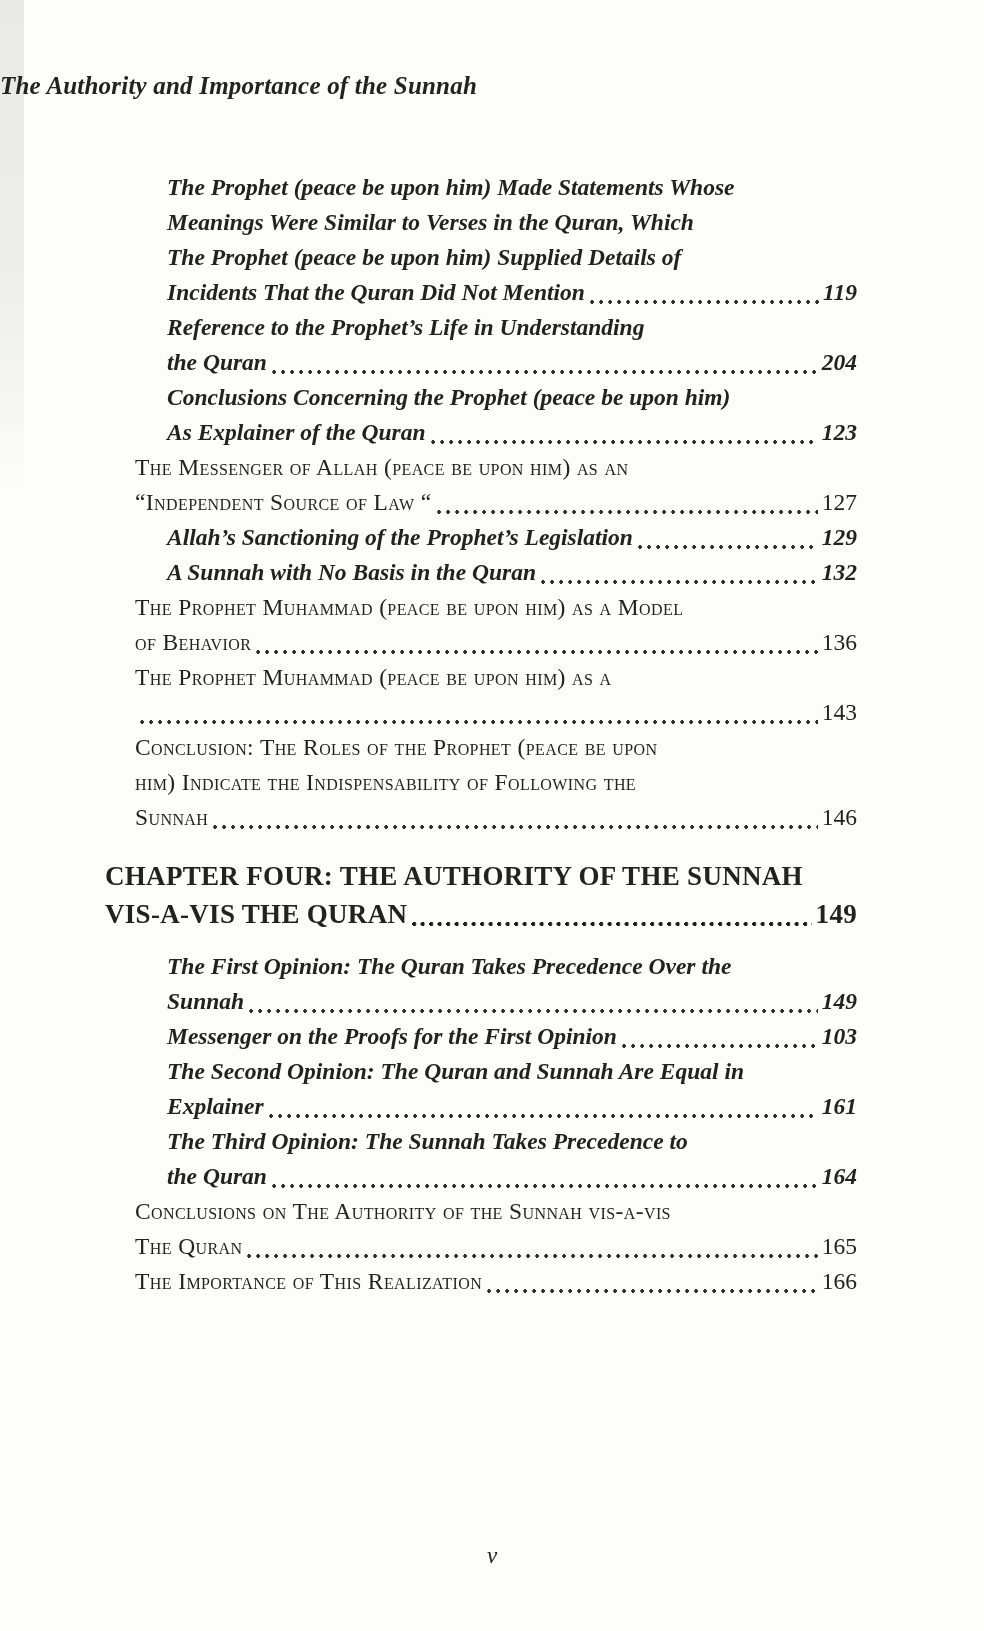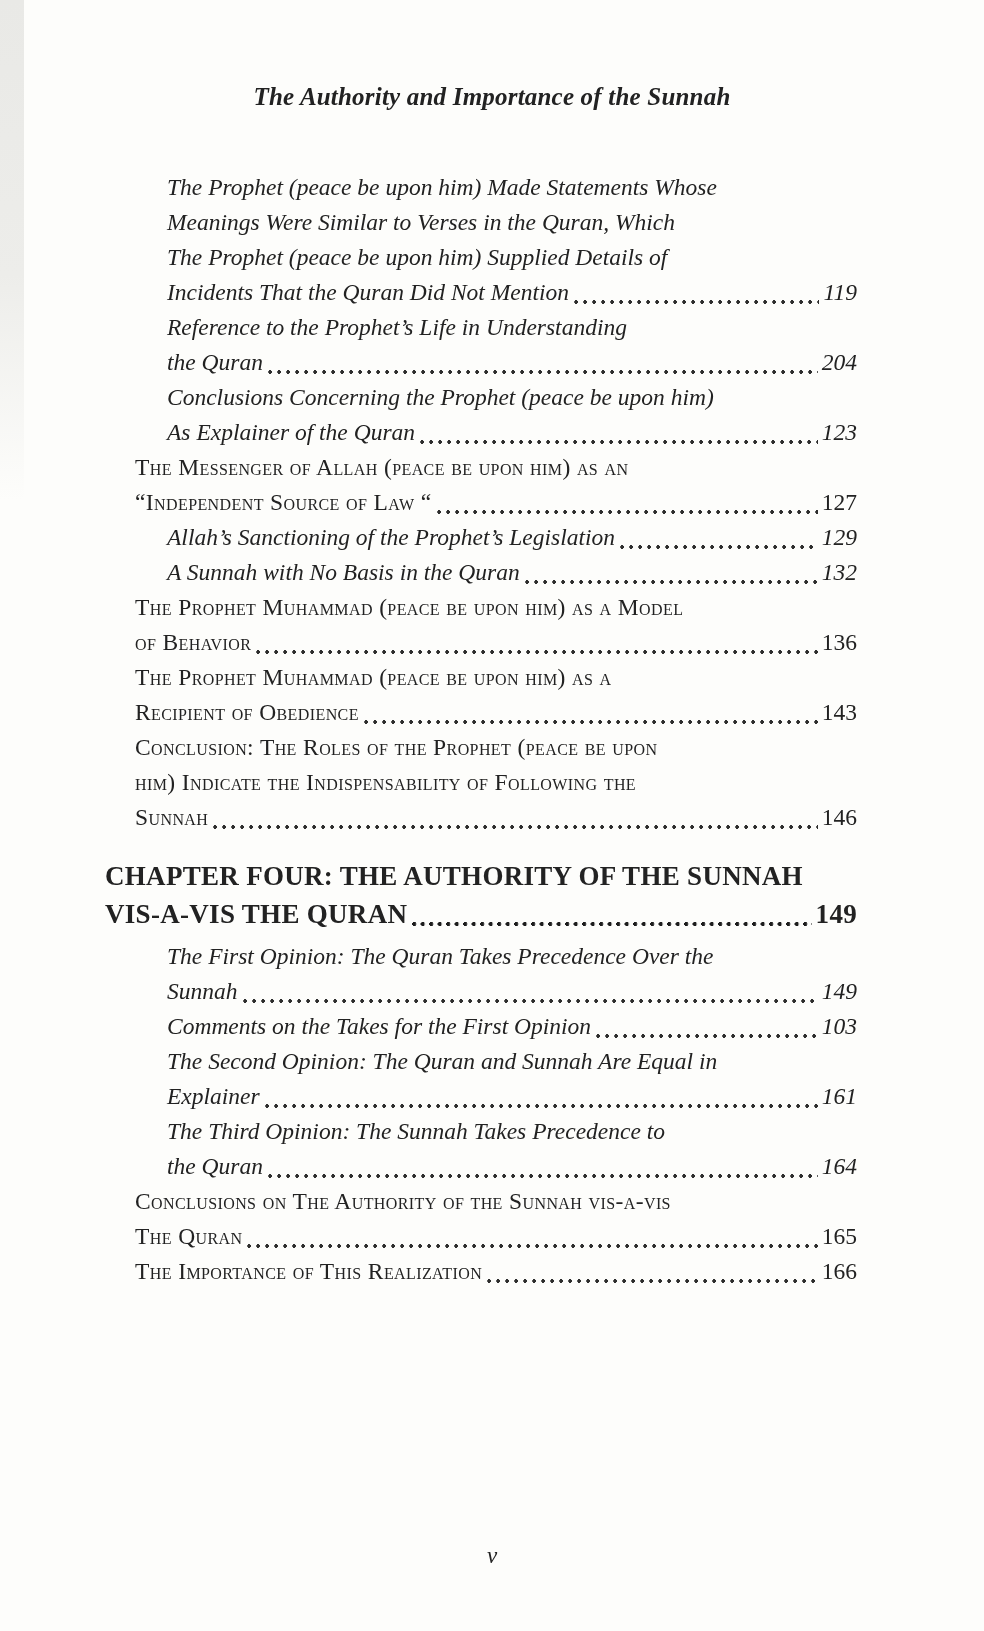--- a/index.html
+++ b/index.html
@@ -21,24 +21,23 @@
     position: absolute;
     left: 0;
     top: 0;
     width: 24px;
     height: 500px;
     background: linear-gradient(to bottom, #e9e9e6 0%, #ededea 55%, rgba(237,237,234,0) 100%);
     pointer-events: none;
   }
   .header-title {
     position: absolute;
-    top: 83px;
+    top: 72px;
     left: 0;
     width: 100%;
-    text-align: center;
     font-style: italic;
     font-weight: 600;
     font-size: 25px;
     letter-spacing: 0.2px;
   }
   .toc {
     position: absolute;
     top: 170px;
     left: 105px;
     width: 752px;
@@ -58,34 +57,34 @@
     height: 6px;
     min-width: 14px;
     margin: 0 4px 5px 5px;
     background-image: radial-gradient(circle at 2.2px 3px, #2d2d2d 1.7px, rgba(0,0,0,0) 2px);
     background-size: 9px 6px;
     background-repeat: repeat-x;
   }
   
   .entry.italic { padding-left: 62px; }
   .entry.italic .text,
-  .entry.italic .page { font-style: italic; }
+  .entry.italic .page { font-style: italic; font-weight: bold; }
   
   .entry.smallcaps { padding-left: 30px; }
   .entry.smallcaps .text {
     font-variant: small-caps;
     letter-spacing: 0.4px;
     text-align: center;
   }
   .entry.smallcaps .page { }
   
   .entry.chapter {
     padding-left: 0;
     margin-top: 22px;
-    margin-bottom: 6px;
+    margin-bottom: 16px;
     font-weight: bold;
     font-size: 27px;
     line-height: 38px;
     letter-spacing: 0.3px;
   }
   .entry.chapter .leader {
     background-image: radial-gradient(circle at 2.2px 3px, #1d1d1d 1.9px, rgba(0,0,0,0) 2.2px);
     background-size: 8.5px 6px;
     margin-bottom: 6px;
   }
@@ -178,21 +177,20 @@
           <span class="text">of Behavior</span>
           <span class="leader"></span>
           <span class="page">136</span>
         </div>
       </div>
       <div class="entry smallcaps">
         <div class="line">
           <span class="text">The Prophet Muhammad (peace be upon him) as a</span>
         </div>
         <div class="line">
-          <span class="text">Recipient of Obedience</span>
           <span class="leader"></span>
           <span class="page">143</span>
         </div>
       </div>
       <div class="entry smallcaps">
         <div class="line">
           <span class="text">Conclusion: The Roles of the Prophet (peace be upon</span>
         </div>
         <div class="line">
           <span class="text">him) Indicate the Indispensability of Following the</span>
@@ -218,21 +216,21 @@
           <span class="text">The First Opinion: The Quran Takes Precedence Over the</span>
         </div>
         <div class="line">
           <span class="text">Sunnah</span>
           <span class="leader"></span>
           <span class="page">149</span>
         </div>
       </div>
       <div class="entry italic">
         <div class="line">
-          <span class="text">Comments on the Takes for the First Opinion</span>
+          <span class="text">Messenger on the Proofs for the First Opinion</span>
           <span class="leader"></span>
           <span class="page">103</span>
         </div>
       </div>
       <div class="entry italic">
         <div class="line">
           <span class="text">The Second Opinion: The Quran and Sunnah Are Equal in</span>
         </div>
         <div class="line">
           <span class="text">Explainer</span>

